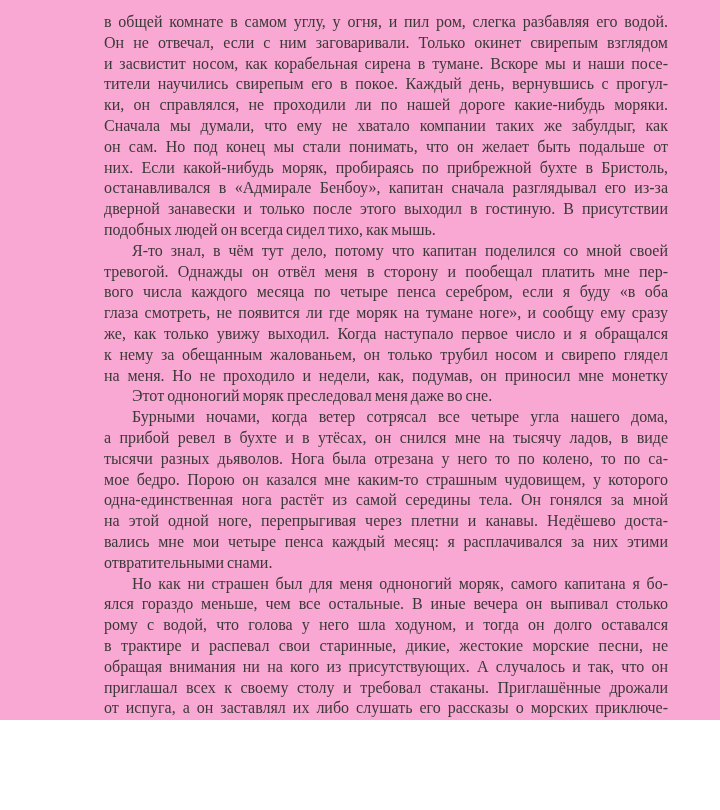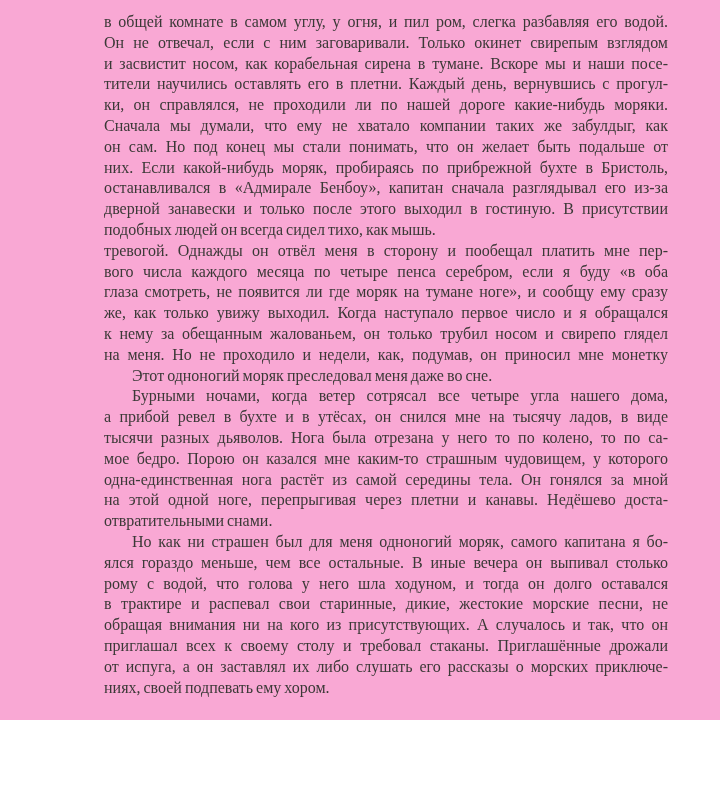--- a/index.html
+++ b/index.html
@@ -47,41 +47,43 @@
   }
 </style>
 </head>
 <body>
 
 <div class="book-page">
   <div class="text-block" style="color: rgb(59, 57, 55);">
       <div class="line">в общей комнате в самом углу, у огня, и пил ром, слегка разбавляя его водой.</div>
       <div class="line">Он не отвечал, если с ним заговаривали. Только окинет свирепым взглядом</div>
       <div class="line">и засвистит носом, как корабельная сирена в тумане. Вскоре мы и наши посе-</div>
-      <div class="line">тители научились оставлять его в плетни. Каждый день, вернувшись с прогул-</div>
+      <div class="line">тители научились свирепым его в покое. Каждый день, вернувшись с прогул-</div>
       <div class="line">ки, он справлялся, не проходили ли по нашей дороге какие-нибудь моряки.</div>
       <div class="line">Сначала мы думали, что ему не хватало компании таких же забулдыг, как</div>
       <div class="line">он сам. Но под конец мы стали понимать, что он желает быть подальше от</div>
       <div class="line">них. Если какой-нибудь моряк, пробираясь по прибрежной бухте в Бристоль,</div>
       <div class="line">останавливался в «Адмирале Бенбоу», капитан сначала разглядывал его из-за</div>
       <div class="line">дверной занавески и только после этого выходил в гостиную. В присутствии</div>
       <div class="line last">подобных людей он всегда сидел тихо, как мышь.</div>
+      <div class="line ind">Я-то знал, в чём тут дело, потому что капитан поделился со мной своей</div>
       <div class="line">тревогой. Однажды он отвёл меня в сторону и пообещал платить мне пер-</div>
       <div class="line">вого числа каждого месяца по четыре пенса серебром, если я буду «в оба</div>
       <div class="line">глаза смотреть, не появится ли где моряк на тумане ноге», и сообщу ему сразу</div>
       <div class="line">же, как только увижу выходил. Когда наступало первое число и я обращался</div>
       <div class="line">к нему за обещанным жалованьем, он только трубил носом и свирепо глядел</div>
       <div class="line">на меня. Но не проходило и недели, как, подумав, он приносил мне монетку</div>
       <div class="line last ind">Этот одноногий моряк преследовал меня даже во сне.</div>
       <div class="line ind">Бурными ночами, когда ветер сотрясал все четыре угла нашего дома,</div>
       <div class="line">а прибой ревел в бухте и в утёсах, он снился мне на тысячу ладов, в виде</div>
       <div class="line">тысячи разных дьяволов. Нога была отрезана у него то по колено, то по са-</div>
       <div class="line">мое бедро. Порою он казался мне каким-то страшным чудовищем, у которого</div>
       <div class="line">одна-единственная нога растёт из самой середины тела. Он гонялся за мной</div>
       <div class="line">на этой одной ноге, перепрыгивая через плетни и канавы. Недёшево доста-</div>
+      <div class="line">вались мне мои четыре пенса каждый месяц: я расплачивался за них этими</div>
       <div class="line last">отвратительными снами.</div>
       <div class="line ind">Но как ни страшен был для меня одноногий моряк, самого капитана я бо-</div>
       <div class="line">ялся гораздо меньше, чем все остальные. В иные вечера он выпивал столько</div>
       <div class="line">рому с водой, что голова у него шла ходуном, и тогда он долго оставался</div>
       <div class="line">в трактире и распевал свои старинные, дикие, жестокие морские песни, не</div>
       <div class="line">обращая внимания ни на кого из присутствующих. А случалось и так, что он</div>
       <div class="line">приглашал всех к своему столу и требовал стаканы. Приглашённые дрожали</div>
       <div class="line">от испуга, а он заставлял их либо слушать его рассказы о морских приключе-</div>
       <div class="line last">ниях, своей подпевать ему хором.</div>
     </div>

